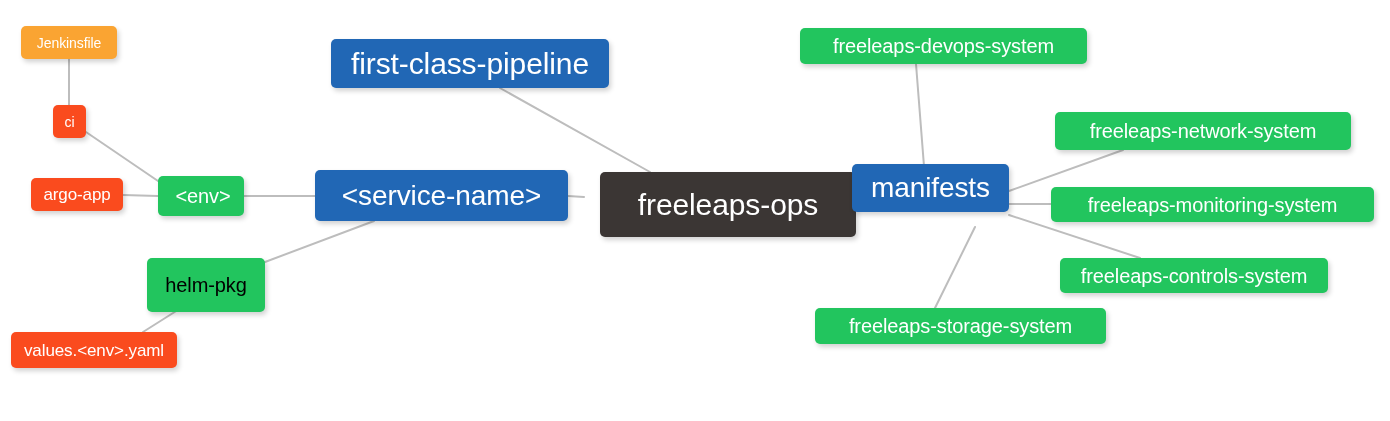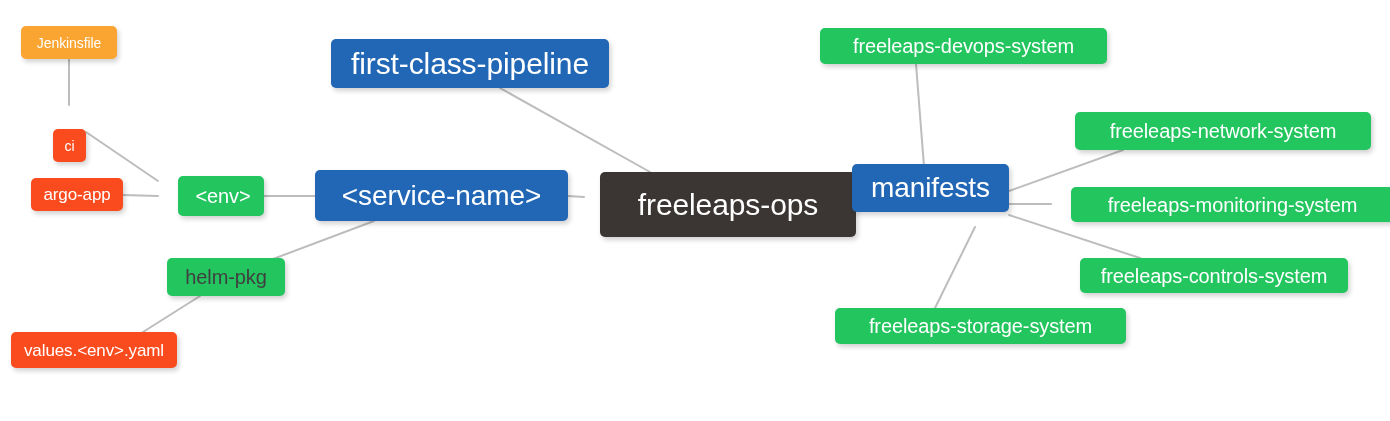--- a/index.html
+++ b/index.html
@@ -48,21 +48,21 @@
   
   .c-orange  { background: #faa432; }
   .c-red     { background: #fa4b1e; }
   .c-green   { background: #22c55e; }
   .c-blue    { background: #2167b5; }
   .c-dark    { background: #3b3634; justify-content: center; }
 
   
   .sz-xs { font-size: 14px; }
   .sz-sm { font-size: 17px; }
-  .sz-md { font-size: 20px; margin-left: 20px; }
+  .sz-md { font-size: 20px; }
   .sz-xl { font-size: 28px; }
   .sz-xxl{ font-size: 30px; margin-left: 16px; }
 </style>
 </head>
 <body>
 
 <div id="canvas">
   <svg id="edge-layer" viewBox="0 0 1390 421" width="1390" height="421" xmlns="http://www.w3.org/2000/svg">
       <line x1="69" y1="59" x2="69" y2="105" stroke="#bdbdbd" stroke-width="2" stroke-linecap="round"></line>
       <line x1="86" y1="132" x2="158" y2="181" stroke="#bdbdbd" stroke-width="2" stroke-linecap="round"></line>
@@ -76,30 +76,30 @@
       <line x1="925" y1="179" x2="916" y2="64" stroke="#bdbdbd" stroke-width="2" stroke-linecap="round"></line>
       <line x1="1009" y1="191" x2="1123" y2="150" stroke="#bdbdbd" stroke-width="2" stroke-linecap="round"></line>
       <line x1="1009" y1="204" x2="1051" y2="204" stroke="#bdbdbd" stroke-width="2" stroke-linecap="round"></line>
       <line x1="1009" y1="215" x2="1140" y2="258" stroke="#bdbdbd" stroke-width="2" stroke-linecap="round"></line>
       <line x1="975" y1="227" x2="935" y2="308" stroke="#bdbdbd" stroke-width="2" stroke-linecap="round"></line>
     </svg>
   <div id="node-layer">
       <div class="node c-orange sz-xs" style="left: 21px; top: 26px; width: 96px; height: 33px; background: rgb(250, 164, 50); color: rgb(255, 255, 255);">
         <span class="node-label">Jenkinsfile</span>
       </div>
-      <div class="node c-red sz-xs" style="left: 53px; top: 105px; width: 33px; height: 33px; background: rgb(250, 75, 30); color: rgb(255, 255, 255); margin-top: 24px;">
+      <div class="node c-red sz-xs" style="left: 53px; top: 105px; width: 33px; height: 33px; background: rgb(250, 75, 30); color: rgb(255, 255, 255);">
         <span class="node-label">ci</span>
       </div>
       <div class="node c-red sz-sm" style="left: 31px; top: 178px; width: 92px; height: 33px; background: rgb(250, 75, 30); color: rgb(255, 255, 255);">
         <span class="node-label">argo-app</span>
       </div>
       <div class="node c-green sz-md" style="left: 158px; top: 176px; width: 86px; height: 40px; background: rgb(34, 197, 94); color: rgb(255, 255, 255); padding-left: 14px;">
         <span class="node-label">&lt;env&gt;</span>
       </div>
-      <div class="node c-green sz-md" style="left: 147px; top: 258px; width: 118px; height: 38px; background: rgb(34, 197, 94); color: #404040;">
+      <div class="node c-green sz-md" style="left: 147px; top: 258px; width: 118px; height: 54px; background: rgb(34, 197, 94); color: #000000;">
         <span class="node-label">helm-pkg</span>
       </div>
       <div class="node c-red sz-sm" style="left: 11px; top: 332px; width: 166px; height: 36px; background: rgb(250, 75, 30); color: rgb(255, 255, 255);">
         <span class="node-label">values.&lt;env&gt;.yaml</span>
       </div>
       <div class="node c-blue sz-xxl" style="left: 315px; top: 39px; width: 278px; height: 49px; background: rgb(33, 103, 181); color: rgb(255, 255, 255);">
         <span class="node-label">first-class-pipeline</span>
       </div>
       <div class="node c-blue sz-xl" style="left: 315px; top: 170px; width: 253px; height: 51px; background: rgb(33, 103, 181); color: rgb(255, 255, 255);">
         <span class="node-label">&lt;service-name&gt;</span>

